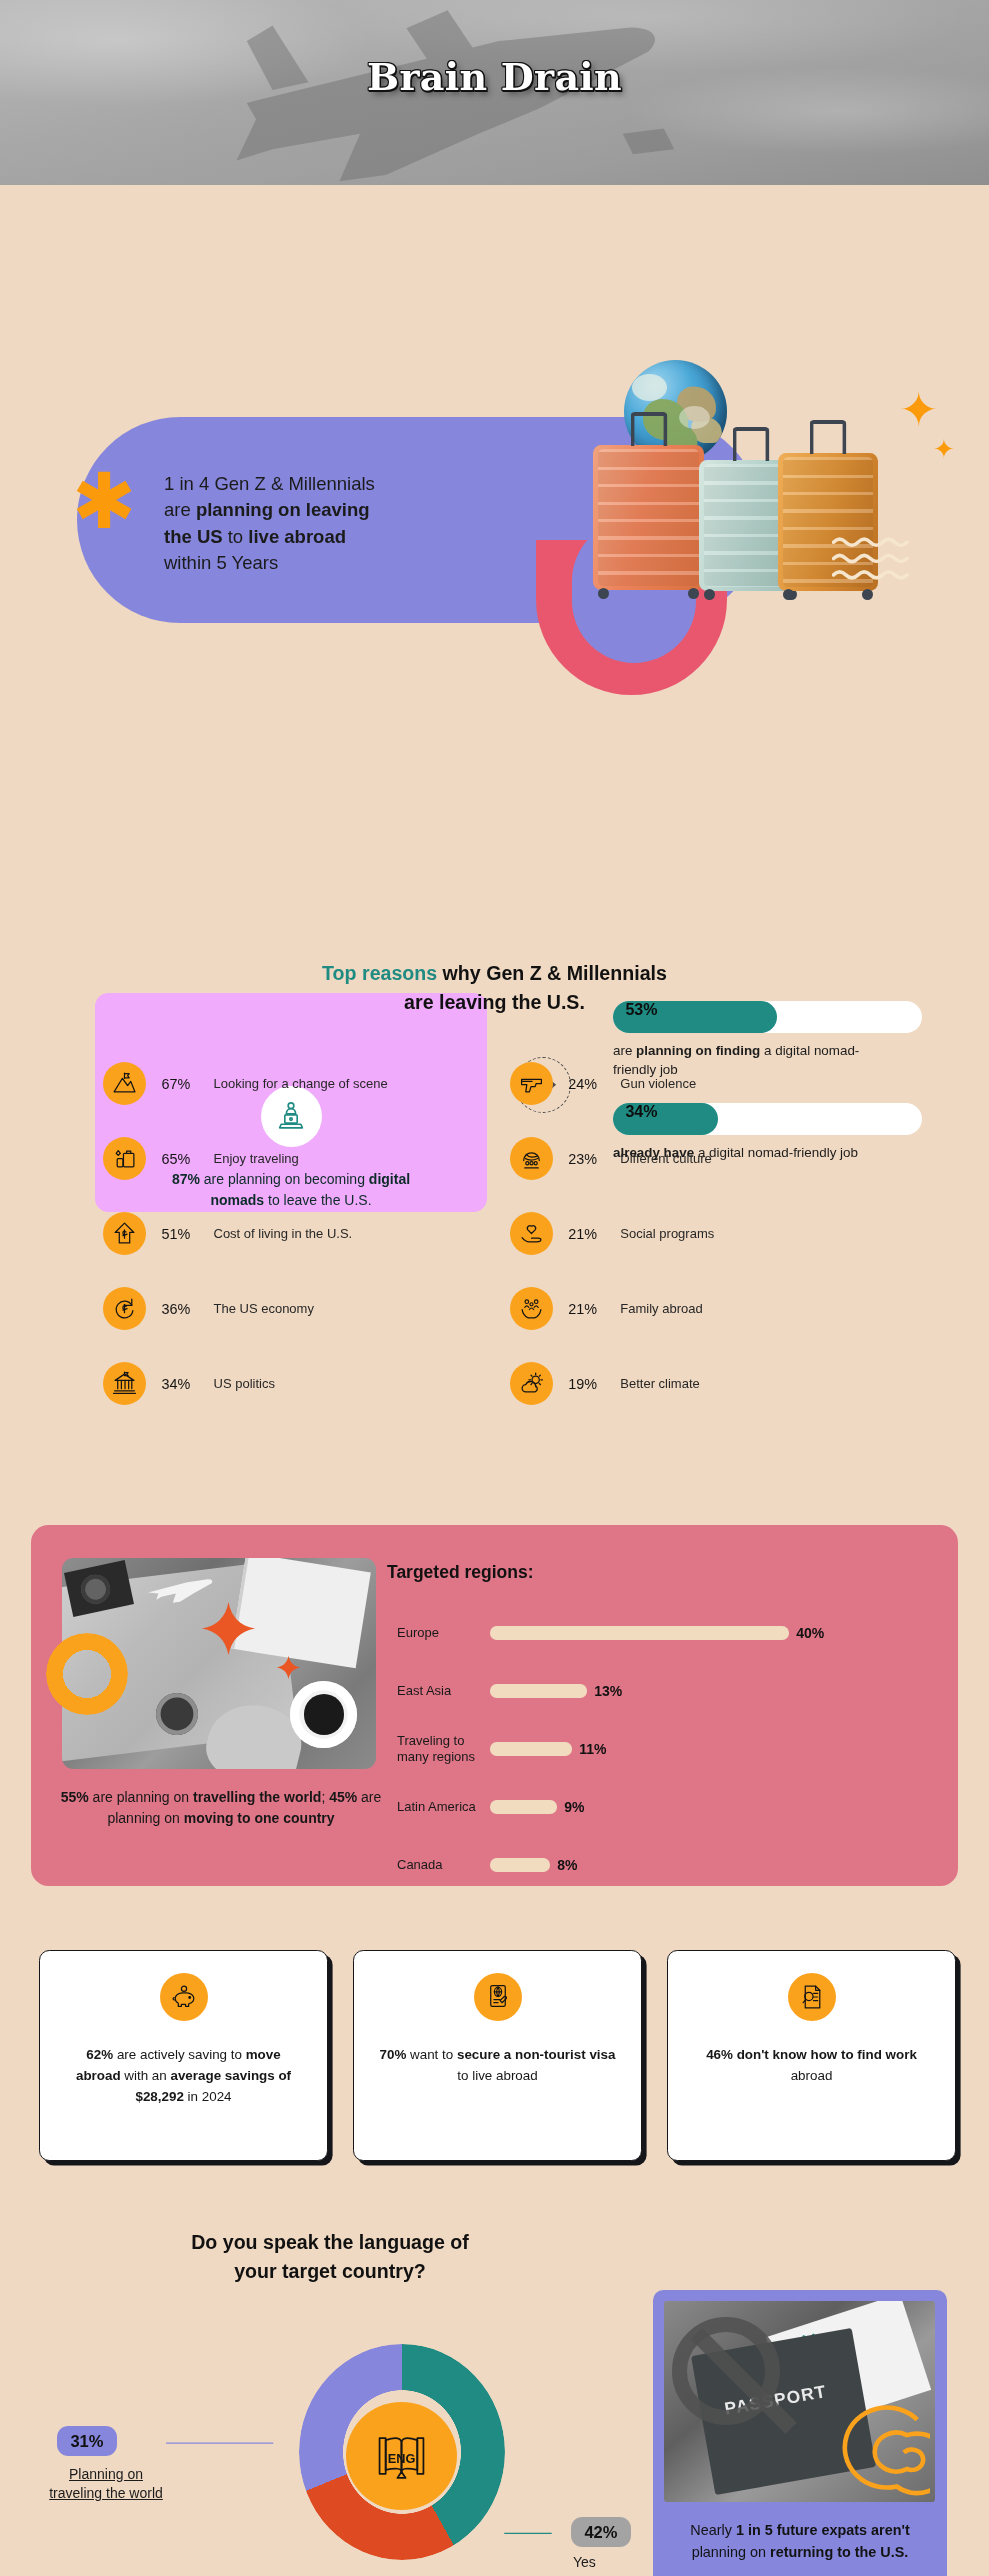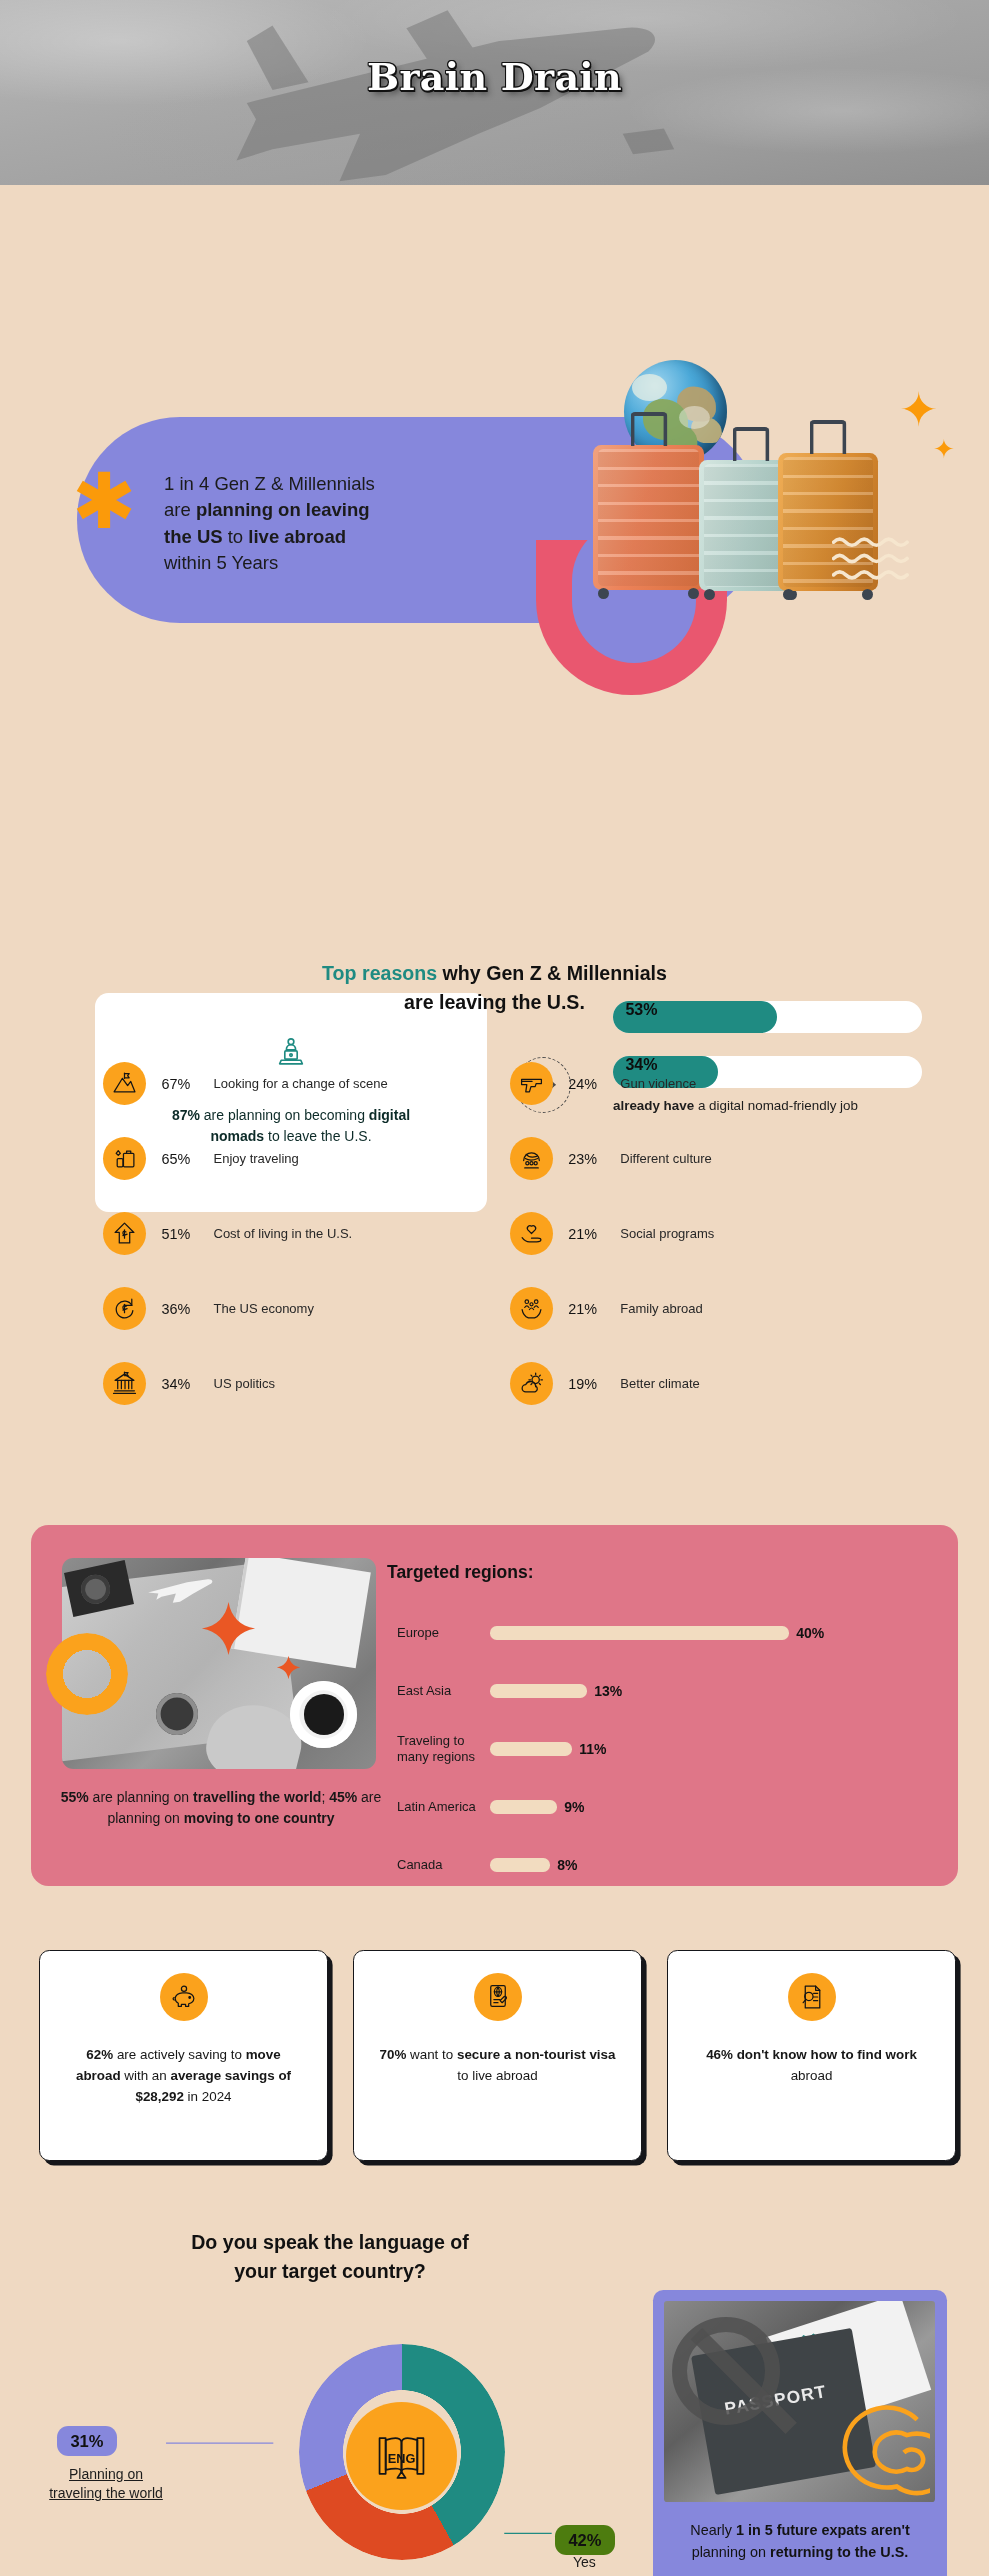--- a/index.html
+++ b/index.html
@@ -127,23 +127,24 @@
   .spark { position:absolute; color:#FB9A0A; font-size:36px; line-height:1; }
   .spark.s1 { left:337px; top:26px; font-size:47px;}
   .spark.s2 { left:371px; top:76px; font-size:26px;}
   .squiggles{ position:absolute; left:270px; top:175px; width:93px; height:46px; }
 
   
   .nomad-sec { position: relative; height: 242px; }
   .teal-card {
     position: absolute; left: 95px; top: 519px;
     width: 392px; height: 219px;
-    background: #ffffff; border-radius: 13.4px;
+    background: #f0abfc; border-radius: 13.4px;
     display: flex; flex-direction: column; align-items: center;
     padding-top: 29px;
+    justify-content: flex-end;
   }
   .teal-icon {
     width: 61px; height: 61px; border-radius: 50%;
     background: #fff; display: flex; align-items: center; justify-content: center;
   }
   .teal-text {
     margin-top: 21.6px; text-align: center; color: #0c2b28;
     font-size: 14px; line-height: 1.55; width: 289px;
   }
   .teal-text b{font-weight:800;}
@@ -267,21 +268,21 @@
   .donut-core {
     position: absolute; left: 315px; top: 94px; width: 111px; height: 108px;
     border-radius: 50%; background: #FBA21C;
     display:flex;align-items:center;justify-content:center;
   }
   .pill {
     position: absolute; border-radius: 11.3px; padding: 5.7px 13.4px;
     font-size: 16.5px; font-weight: 800; color: #111;
   }
   .pill-31 { left: 26px; top: 118px; background: #8687DC; }
-  .pill-42 { left: 524px; top: 209px; background: #4d7c0f; margin-top: 8px; }
+  .pill-42 { left: 540px; top: 209px; background: #a3a3a3; }
   .pill-lbl { position: absolute; font-size: 14px; color: #1c1c1c; line-height: 1.35; }
   .lbl-31 { left: 16px; top: 157px; width: 118px; text-align:center;text-decoration:underline;}
   .lbl-42 { left: 542px; top: 245px; }
 
   
   .pp-card {
     position: absolute; left: 653px; top: 2105px;
     width: 294px; height: 381px; background: #8687DC; border-radius: 10.3px;
     padding: 11.3px;
   }
@@ -394,20 +395,23 @@
         </g>
       </svg>
     </div>
 
     <div class="bars-col">
       <div>
         <div class="bar-track">
           <div class="bar-fill" style="width:53%">
             <span>53%</span>
           </div>
+        </div>
+        <div class="bar-caption">
+          <span>are </span><b>planning on finding</b><span> a digital nomad-friendly job</span>
         </div>
       </div>
       <div class="bar-gap"></div>
       <div>
         <div class="bar-track">
           <div class="bar-fill" style="width:34%">
             <span>34%</span>
           </div>
         </div>
         <div class="bar-caption">

